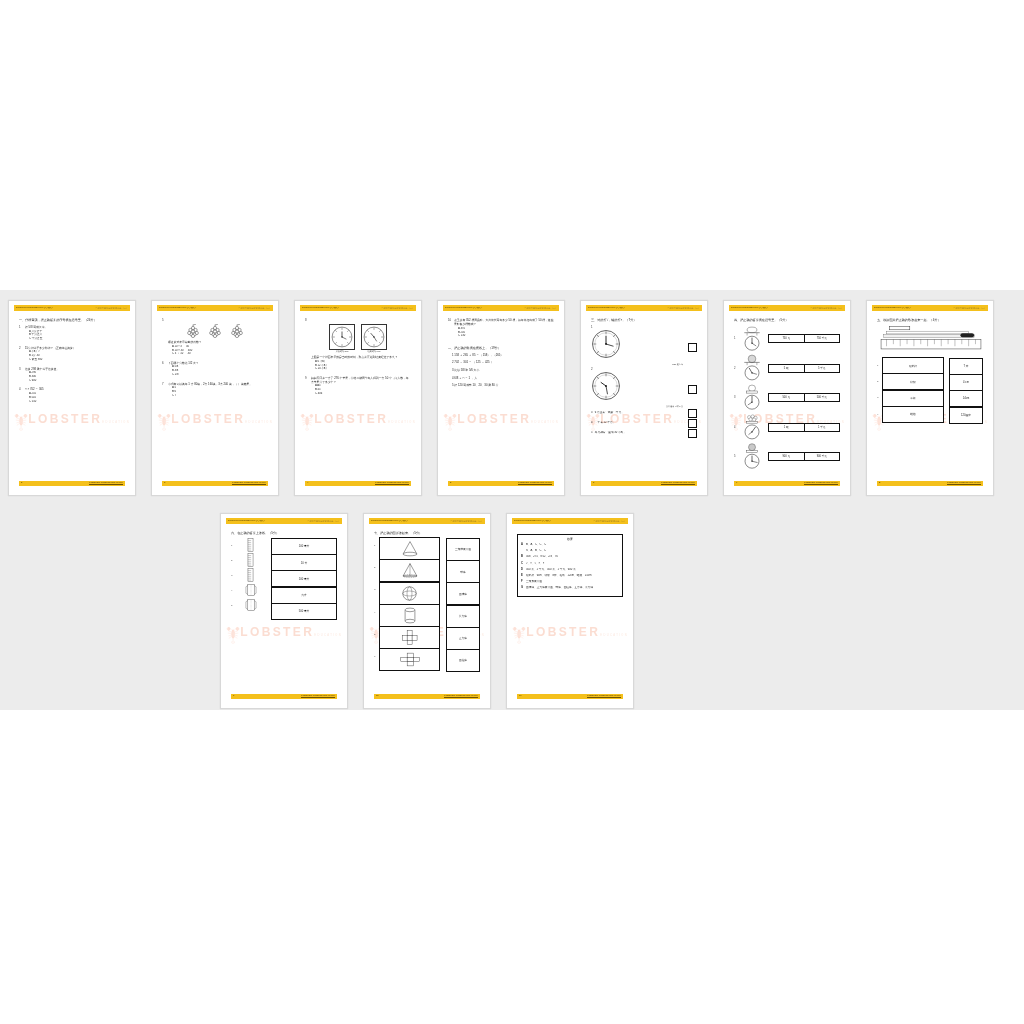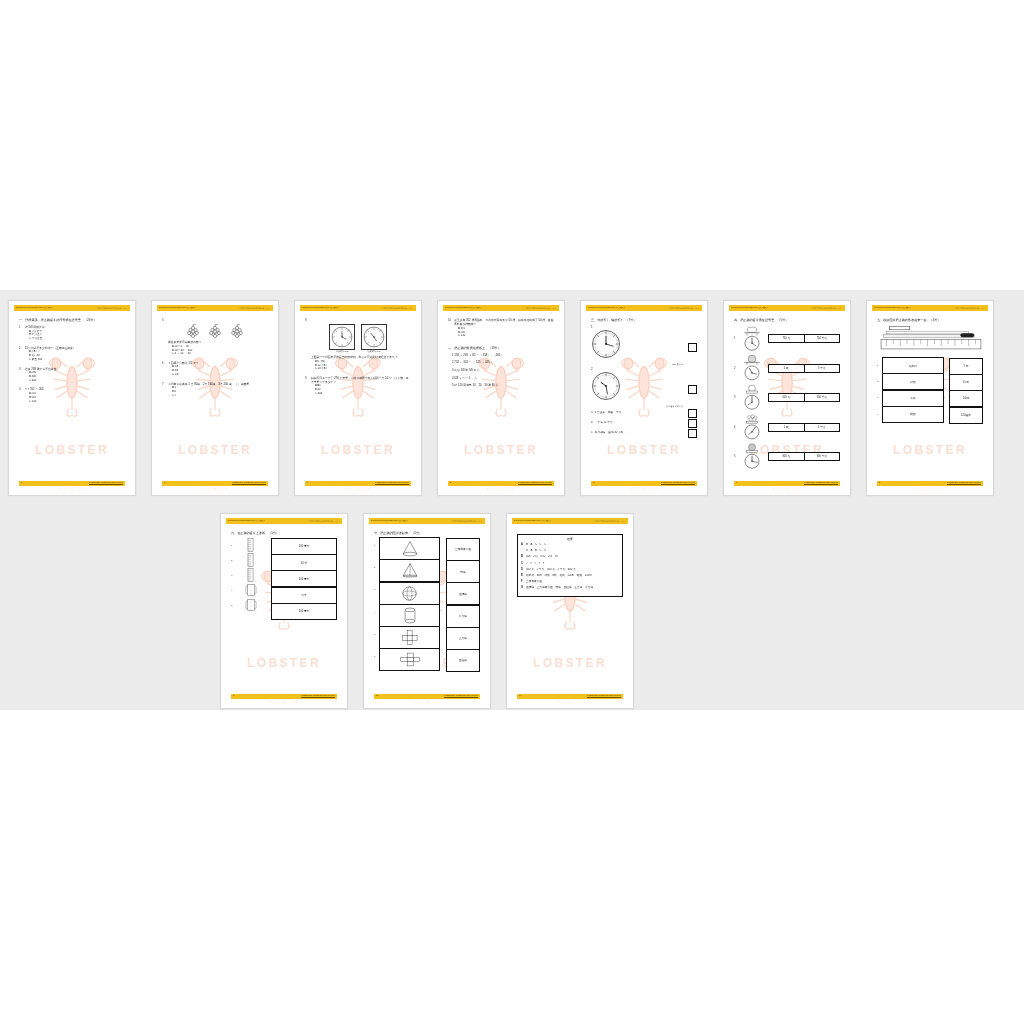--- a/index.html
+++ b/index.html
@@ -73,21 +73,21 @@
       overflow:hidden;}
   .opt{font-size:2.7px;line-height:3.9px;color:#222;padding-left:4px;
        white-space:nowrap;overflow:hidden;}
   .gap{height:3px;}
   .gap2{height:6px;}
   .blank{font-size:2.8px;line-height:4.2px;color:#222;margin:0 0 3.4px 4px;
          white-space:nowrap;overflow:hidden;}
   
   .wm{
     position:absolute;left:0;right:0;top:26%;bottom:0;
-    display:flex;flex-direction:column;align-items:center;justify-content:space-between;
+    display:flex;align-items:center;justify-content:space-between;
     pointer-events:none;z-index:1;opacity:.95;
   }
   .wm svg{width:52px;height:66px;display:block;}
   .wmtxt{
     font-size:12px;letter-spacing:2.4px;color:#fbdcd0;font-weight:bold;
     margin-top:-6px;
   }
   .wmsub{font-size:2.6px;letter-spacing:1.4px;color:#fbe4da;margin-top:1px;}
   
   .figrow{display:flex;justify-content:center;gap:6px;margin:2px 0 2px 0;}

